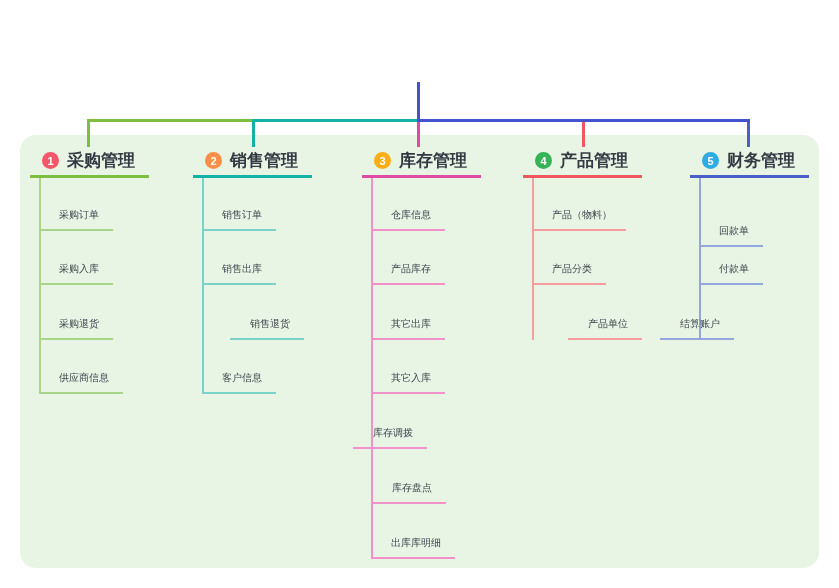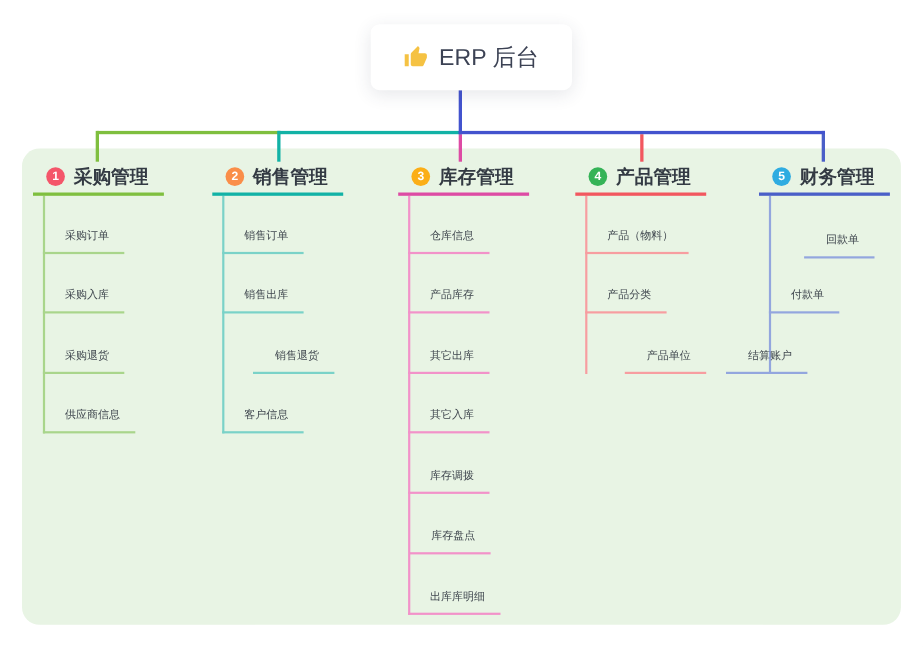--- a/index.html
+++ b/index.html
@@ -18,26 +18,20 @@
   .vline{position:absolute;width:2px;z-index:1;}
   .child{position:absolute;box-sizing:border-box;padding:0 14px 4px 20px;line-height:21px;font-size:10px;
         color:#3F464E;border-bottom:2px solid;white-space:nowrap;cursor:pointer;z-index:2;}
 </style>
 </head>
 <body>
 
 <div class="stage">
   <div class="panel"></div>
 
-  <div class="root">
-    <svg width="22" height="22" viewBox="0 0 24 24" aria-hidden="true">
-      <path fill="#F5C243" d="M1 21h4V9H1v12zM23 10c0-1.1-.9-2-2-2h-6.31l.95-4.57.03-.32c0-.41-.17-.79-.44-1.06L14.17 1 7.58 7.59C7.22 7.95 7 8.45 7 9v10c0 1.1.9 2 2 2h9c.83 0 1.54-.5 1.84-1.22l3.02-7.05c.09-.23.14-.47.14-.73v-2z"></path>
-    </svg>
-    <span>ERP 后台</span>
-  </div>
 
   <div id="connectors">
       <div class="line" style="left: 87px; top: 119px; width: 3px; height: 28px; background: rgb(127, 191, 63);"></div>
       <div class="line" style="left: 252px; top: 119px; width: 3px; height: 28px; background: rgb(18, 178, 166);"></div>
       <div class="line" style="left: 417px; top: 122px; width: 3px; height: 25px; background: rgb(221, 75, 164);"></div>
       <div class="line" style="left: 582px; top: 122px; width: 3px; height: 25px; background: rgb(242, 87, 95);"></div>
       <div class="line" style="left: 747px; top: 119px; width: 3px; height: 28px; background: rgb(74, 95, 200);"></div>
       <div class="line" style="left: 88px; top: 119px; width: 167px; height: 3px; background: rgb(127, 191, 63);"></div>
       <div class="line" style="left: 252px; top: 119px; width: 167px; height: 3px; background: rgb(18, 178, 166);"></div>
       <div class="line" style="left: 417px; top: 119px; width: 333px; height: 3px; background: rgb(67, 83, 206);"></div>
@@ -64,33 +58,33 @@
       <div class="child" style="left: 202px; top: 367px; border-bottom-color: rgb(122, 210, 200);">客户信息</div>
       <div class="branch-header" style="left: 362px; border-bottom-color: rgb(221, 75, 164);">
         <span class="badge" style="background: rgb(251, 174, 23);">3</span>
         <span>库存管理</span>
       </div>
       <div class="vline" style="left: 371px; top: 178px; height: 381px; background: rgb(242, 146, 201);"></div>
       <div class="child" style="left: 371px; top: 204px; border-bottom-color: rgb(242, 146, 201);">仓库信息</div>
       <div class="child" style="left: 371px; top: 258px; border-bottom-color: rgb(242, 146, 201);">产品库存</div>
       <div class="child" style="left: 371px; top: 313px; border-bottom-color: rgb(242, 146, 201);">其它出库</div>
       <div class="child" style="left: 371px; top: 367px; border-bottom-color: rgb(242, 146, 201);">其它入库</div>
-      <div class="child" style="left: 371px; top: 422px; border-bottom-color: rgb(242, 146, 201);">库存调拨</div>
+      <div class="child" style="left: 353px; top: 422px; border-bottom-color: rgb(242, 146, 201);">库存调拨</div>
       <div class="child" style="left: 372px; top: 477px; border-bottom-color: rgb(242, 146, 201);">库存盘点</div>
       <div class="child" style="left: 371px; top: 532px; border-bottom-color: rgb(242, 146, 201);">出库库明细</div>
       <div class="branch-header" style="left: 523px; border-bottom-color: rgb(242, 87, 95);">
         <span class="badge" style="background: rgb(53, 179, 87);">4</span>
         <span>产品管理</span>
       </div>
       <div class="vline" style="left: 532px; top: 178px; height: 162px; background: rgb(247, 157, 160);"></div>
       <div class="child" style="left: 532px; top: 204px; border-bottom-color: rgb(247, 157, 160);">产品（物料）</div>
       <div class="child" style="left: 532px; top: 258px; border-bottom-color: rgb(247, 157, 160);">产品分类</div>
       <div class="child" style="left: 532px; top: 313px; border-bottom-color: rgb(247, 157, 160); margin-left: 36px;">产品单位</div>
       <div class="branch-header" style="left: 690px; border-bottom-color: rgb(74, 95, 200);">
         <span class="badge" style="background: rgb(47, 172, 225);">5</span>
         <span>财务管理</span>
       </div>
       <div class="vline" style="left: 699px; top: 178px; height: 162px; background: rgb(147, 166, 222);"></div>
-      <div class="child" style="left: 699px; top: 208px; border-bottom-color: rgb(147, 166, 222); margin-left: 32px;">回款单</div>
+      <div class="child" style="left: 699px; top: 220px; border-bottom-color: rgb(147, 166, 222);">回款单</div>
       <div class="child" style="left: 699px; top: 258px; border-bottom-color: rgb(147, 166, 222);">付款单</div>
       <div class="child" style="left: 660px; top: 313px; border-bottom-color: rgb(147, 166, 222);">结算账户</div>
     </div>
 </div>
 
 </body></html>

